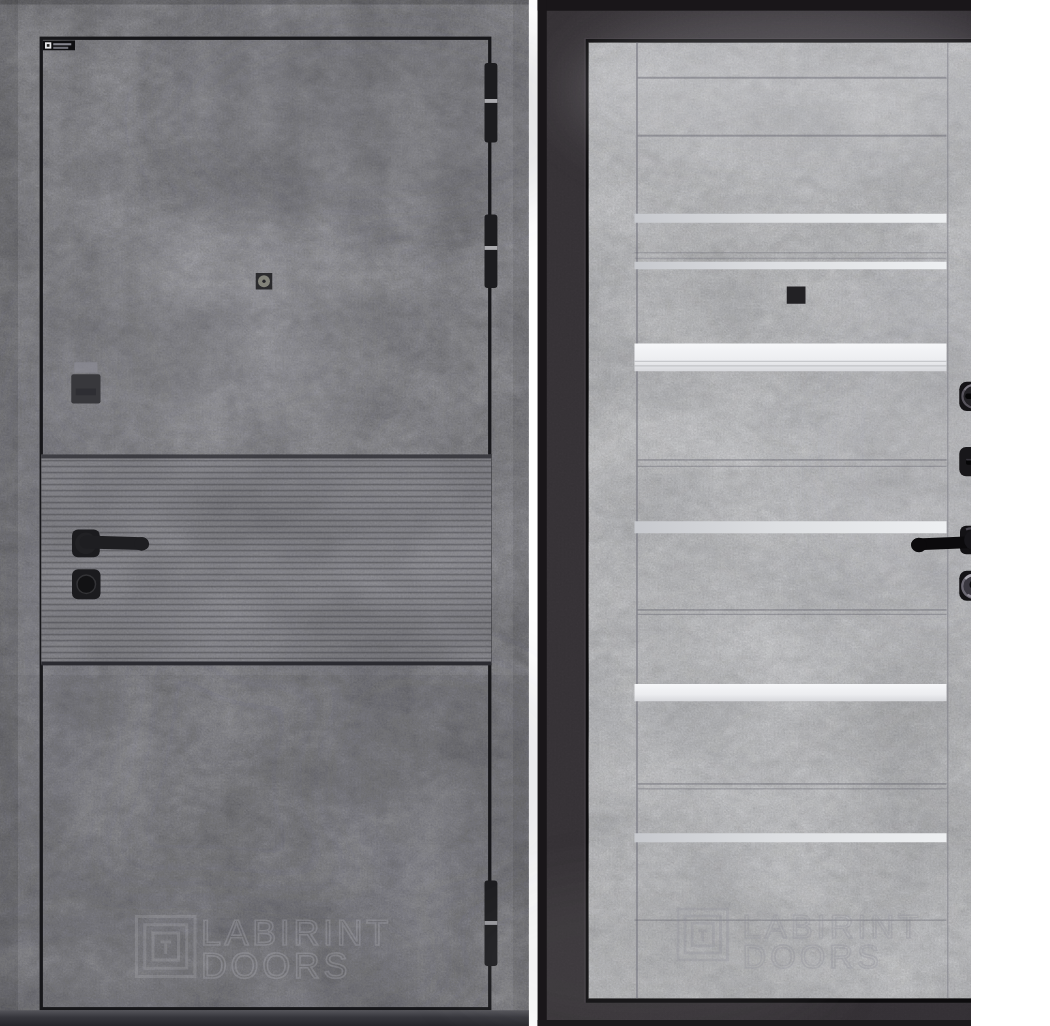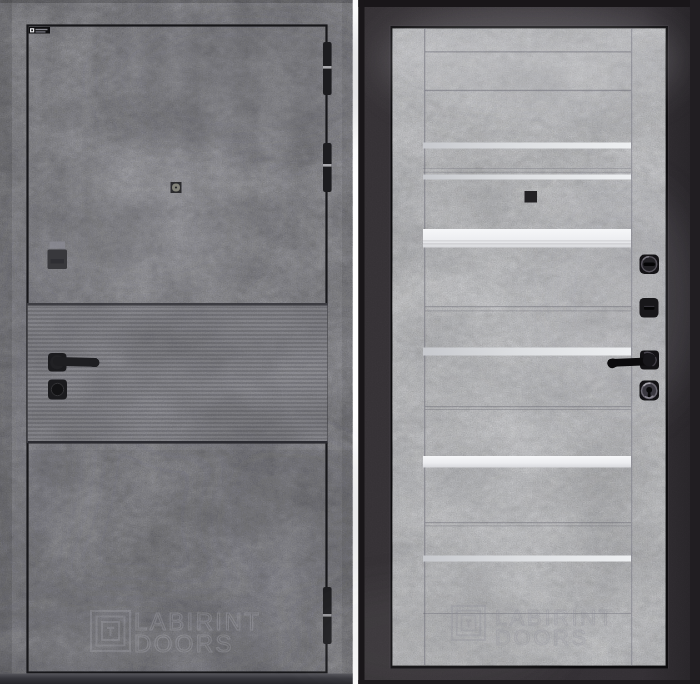--- a/index.html
+++ b/index.html
@@ -1,16 +1,16 @@
 <!DOCTYPE html>
 <html><head>
 <meta charset="utf-8">
 <style>
 html,body{margin:0;padding:0;background:#ffffff}
-.wrap{position:relative;width:700px;height:684px;overflow:hidden;background:#ffffff;font-family:"Liberation Sans",sans-serif}
+.wrap{position:relative;width:647px;height:684px;overflow:hidden;background:#ffffff;font-family:"Liberation Sans",sans-serif}
 svg{position:absolute;left:0;top:0;display:block}
 </style>
 </head>
 <body>
 <div class="wrap">
 <svg width="700" height="684" viewBox="0 0 700 684">
 <defs>
 <filter id="fDarkBlotch" x="0%" y="0%" width="100%" height="100%">
   <feTurbulence type="fractalNoise" baseFrequency="0.009 0.015" numOctaves="4" seed="7"></feTurbulence>
   <feColorMatrix type="matrix" values="0 0 0 0 0  0 0 0 0 0  0 0 0 0 0  0.55 0.55 0.55 0 -0.45"></feColorMatrix>

